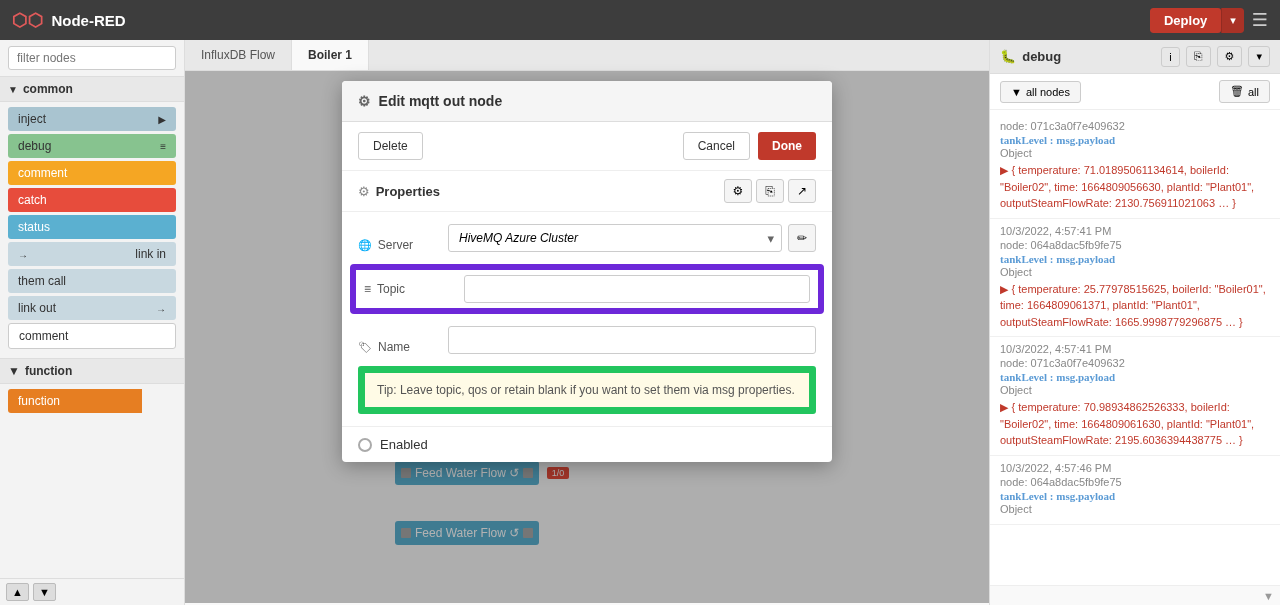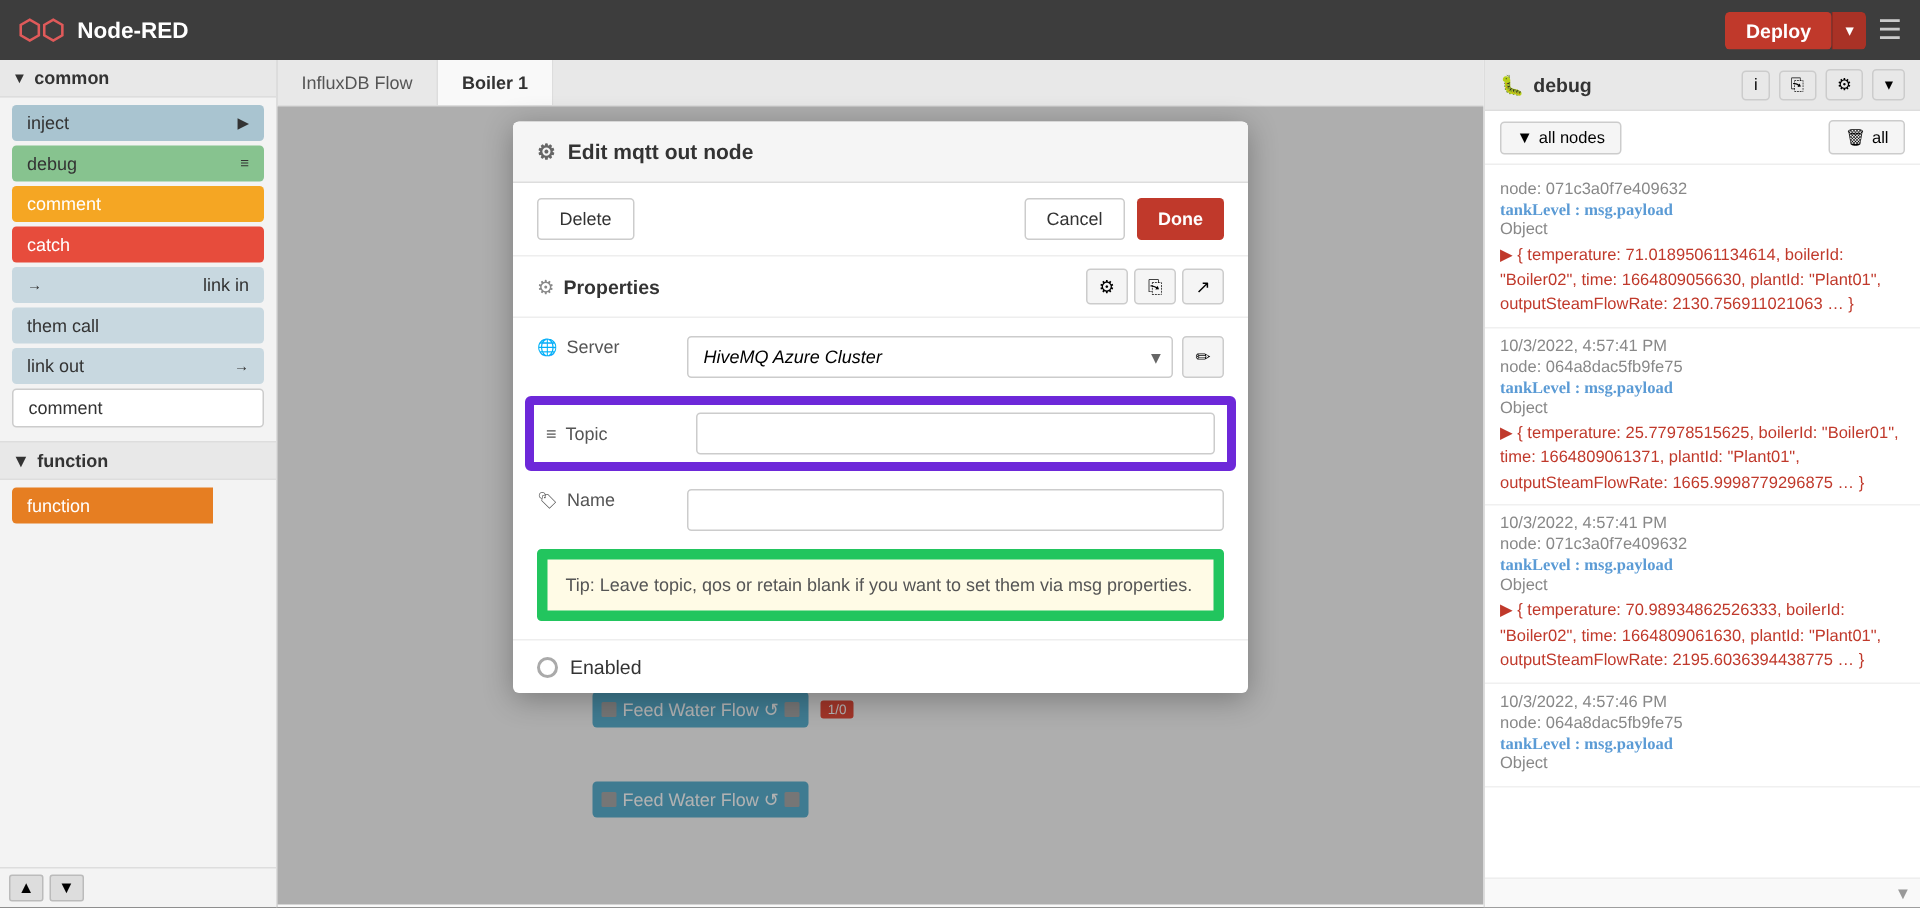--- a/index.html
+++ b/index.html
@@ -104,21 +104,21 @@
       font-size: 14px; font-weight: 600; display: flex; align-items: center; gap: 8px;
     }
     .modal-header-icon { color: #666; }
     .modal-actions { display: flex; justify-content: space-between; align-items: center; padding: 10px 16px; border-bottom: 1px solid #eee; }
     .modal-actions-left { display: flex; gap: 8px; }
     .modal-actions-right { display: flex; gap: 8px; }
     .btn-delete { background: #fff; border: 1px solid #ccc; border-radius: 3px; padding: 6px 14px; font-size: 12px; cursor: pointer; color: #333; }
     .btn-cancel { background: #fff; border: 1px solid #ccc; border-radius: 3px; padding: 6px 14px; font-size: 12px; cursor: pointer; color: #333; }
     .btn-done { background: #c0392b; border: none; border-radius: 3px; padding: 6px 14px; font-size: 12px; cursor: pointer; color: #fff; font-weight: 600; }
     .modal-body { padding: 12px 16px; }
-    .form-row { display: flex; align-items: flex-start; margin-bottom: 12px; gap: 10px; }
+    .form-row { display: flex; align-items: flex-end; margin-bottom: 12px; }
     .form-label { width: 90px; font-size: 12px; color: #555; display: flex; align-items: center; gap: 6px; flex-shrink: 0; }
     .form-control {
       flex: 1; padding: 6px 10px; border: 1px solid #ccc; border-radius: 3px;
       font-size: 12px; background: #fff;
     }
     .server-row { display: flex; align-items: center; gap: 6px; }
     .server-select { flex: 1; }
     .server-edit-btn { padding: 6px 8px; border: 1px solid #ccc; border-radius: 3px; background: #f5f5f5; cursor: pointer; font-size: 12px; }
     .qos-row { display: flex; gap: 10px; flex: 1; }
     .retain-section { display: flex; align-items: center; gap: 8px; flex: 1; }
@@ -167,40 +167,46 @@
       <button class="deploy-btn">Deploy</button>
       <button class="deploy-btn-arrow">▾</button>
     </div>
     <button class="topbar-menu">☰</button>
   </div>
 </div>
 
 <div class="main-layout">
 
   <div class="sidebar">
+    <div class="sidebar-filter">
+      <input type="text" placeholder="filter nodes" style="">
+    </div>
 
     <div class="sidebar-section-header">
       <span class="caret">▼</span>
       <span>common</span>
     </div>
 
     <div class="sidebar-nodes">
       <div class="node-item inject">
         <span>inject</span>
         <span style="font-size:10px;">▶</span>
       </div>
       <div class="node-item debug">
         <span>debug</span>
         <span style="font-size:10px;">≡</span>
       </div>
       <div class="node-item complete">
         <span>comment</span>
       </div>
       <div class="node-item catch">
         <span>catch</span>
+      </div>
+      <div class="node-item status">
+        <span>status</span>
       </div>
       <div class="node-item linkin">
         <span style="font-size:10px;">→</span>
         <span>link in</span>
       </div>
       <div class="node-item linkcall">
         <span>them call</span>
       </div>
       <div class="node-item linkout">
         <span>link out</span>

